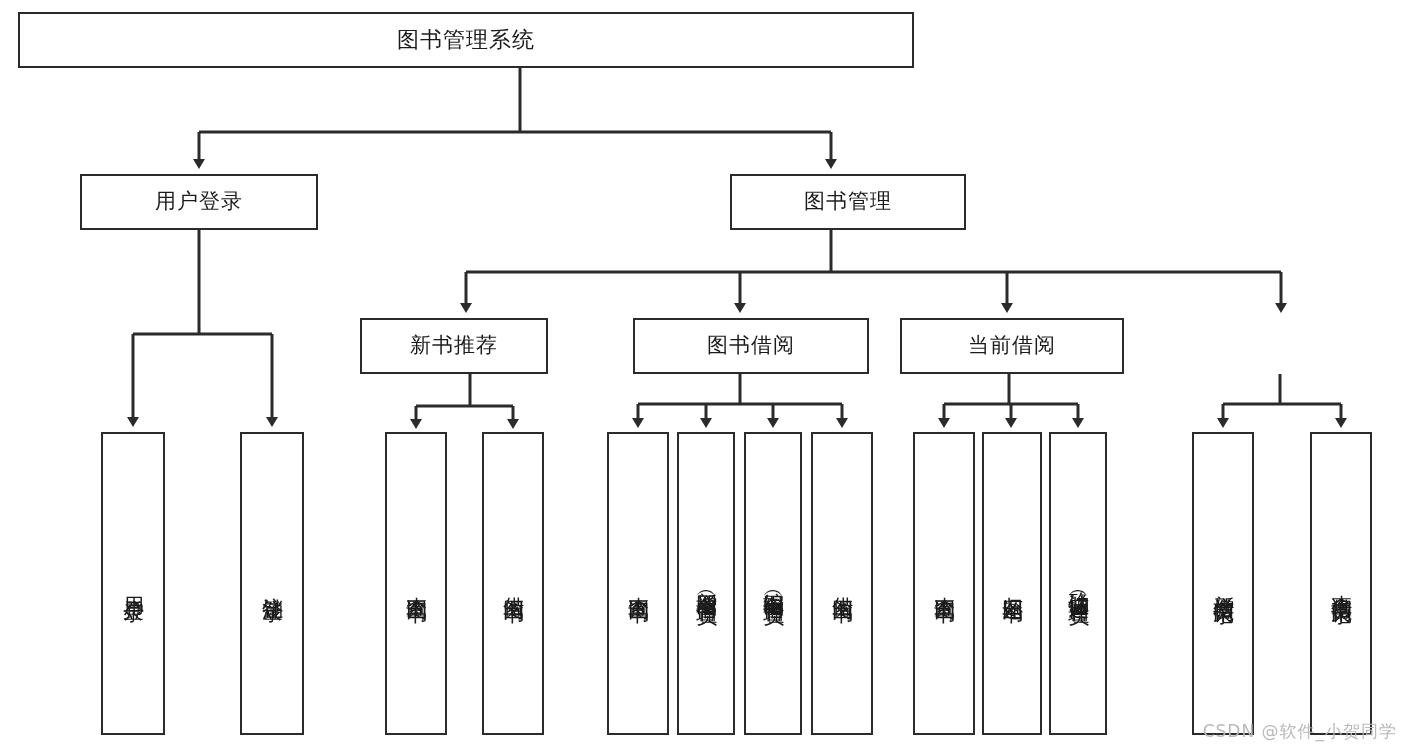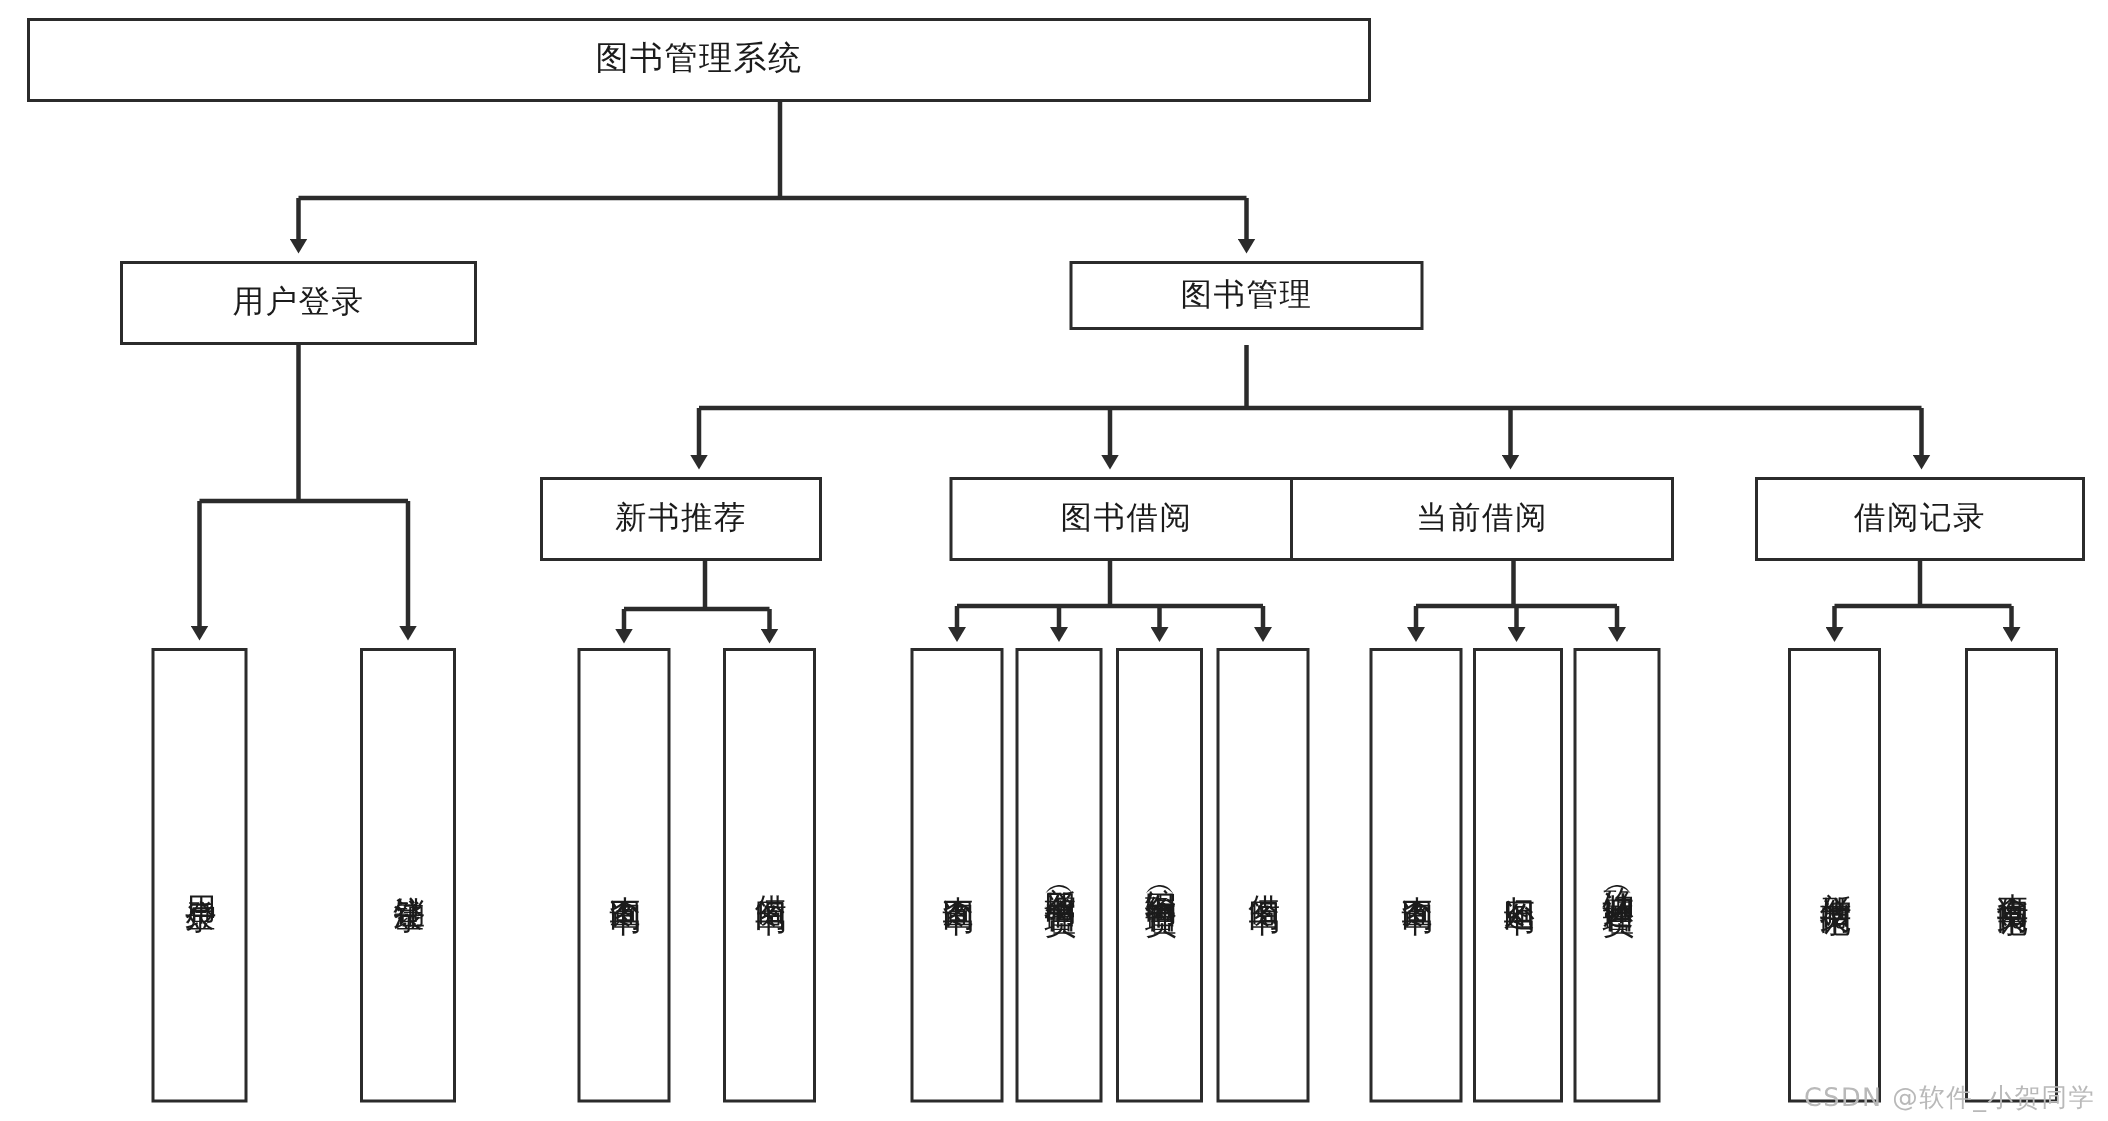--- a/index.html
+++ b/index.html
@@ -124,35 +124,32 @@
     </g>
   </svg>
 
   <div class="node root" id="node-root" style="left: 18px; top: 12px; width: 896px; height: 56px;">
     <span class="node-label">图书管理系统</span>
   </div>
 
   <div class="node" id="node-l2-0" style="left: 80px; top: 174px; width: 238px; height: 56px;">
     <span class="node-label">用户登录</span>
   </div>
-  <div class="node" id="node-l2-1" style="left: 713px; top: 174px; width: 236px; height: 46px;">
+  <div class="node" id="node-l2-1" style="left: 730px; top: 174px; width: 236px; height: 56px;">
     <span class="node-label">图书管理</span>
   </div>
 
   <div class="node" id="node-l3-0" style="left: 360px; top: 318px; width: 188px; height: 56px;">
     <span class="node-label">新书推荐</span>
   </div>
   <div class="node" id="node-l3-1" style="left: 633px; top: 318px; width: 236px; height: 56px;">
     <span class="node-label">图书借阅</span>
   </div>
-  <div class="node" id="node-l3-2" style="left: 860px; top: 318px; width: 256px; height: 56px;">
+  <div class="node" id="node-l3-2" style="left: 900px; top: 318px; width: 224px; height: 56px;">
     <span class="node-label">当前借阅</span>
-  </div>
-  <div class="node" id="node-l3-3" style="left: 1170px; top: 318px; width: 220px; height: 56px;">
-    <span class="node-label">借阅记录</span>
   </div>
 
   <div class="leaf" id="leaf-0" style="left: 101px; top: 432px; width: 64px; height: 303px;">
     <span class="leaf-label">用户登录</span>
   </div>
   <div class="leaf" id="leaf-1" style="left: 240px; top: 432px; width: 64px; height: 303px;">
     <span class="leaf-label">注销登录</span>
   </div>
   <div class="leaf" id="leaf-2" style="left: 385px; top: 432px; width: 62px; height: 303px;">
     <span class="leaf-label">查询图书</span>

